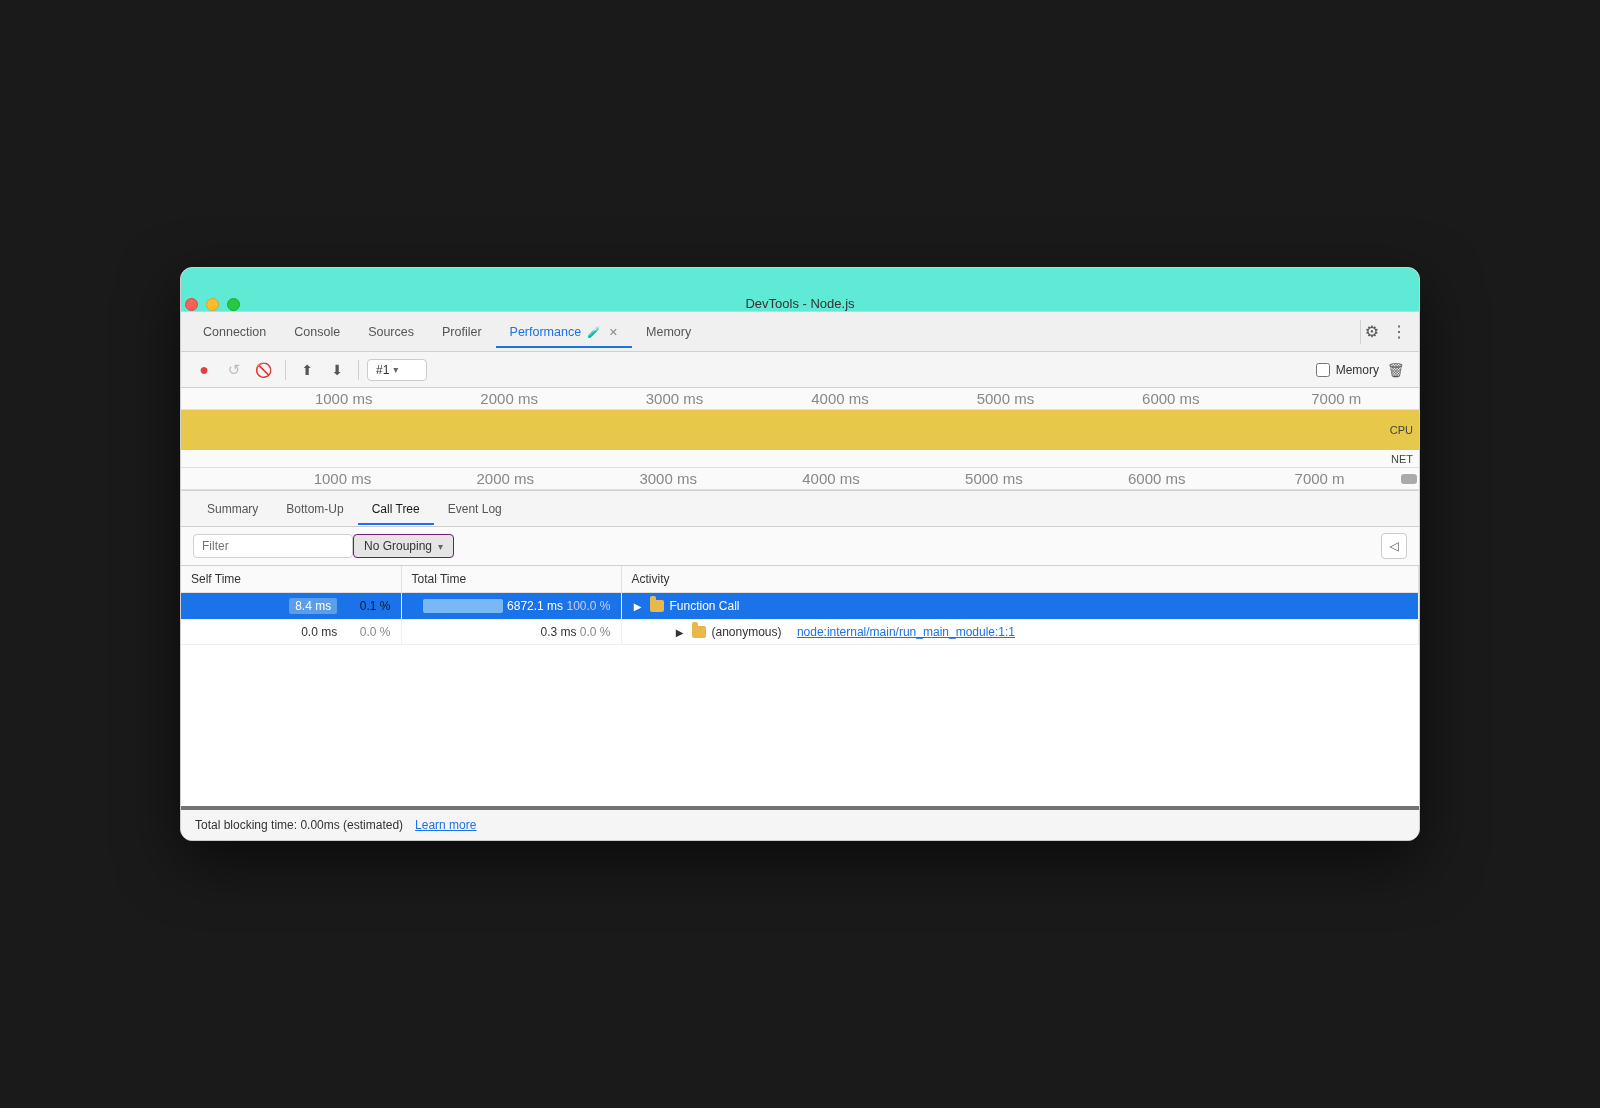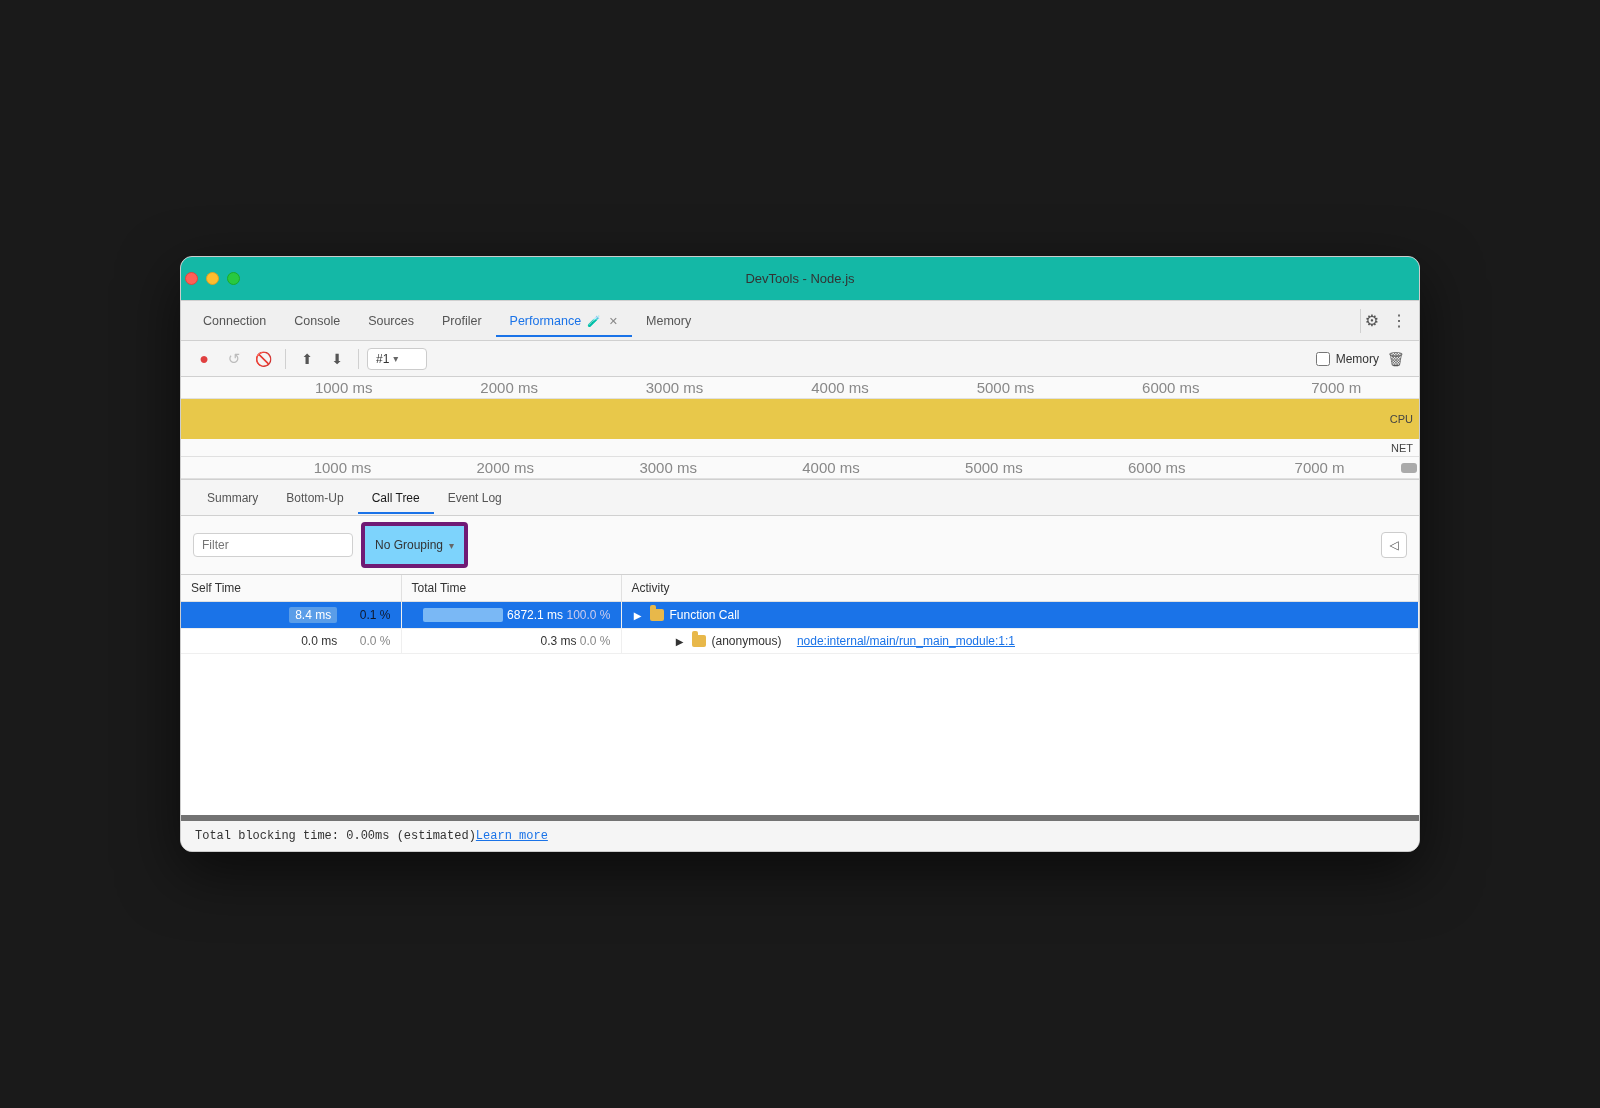--- a/index.html
+++ b/index.html
@@ -13,24 +13,24 @@
     }
     .window {
       width: 1240px;
       background: #f0f0f0;
       border-radius: 12px;
       box-shadow: 0 20px 60px rgba(0,0,0,0.6);
       overflow: hidden;
       border: 1px solid #ccc;
     }
     .titlebar {
-      background: #14b8a6;
+      background: #5eead4;
       height: 44px;
       display: flex;
-      align-items: center;
+      align-items: flex-end;
       padding: 0 4px;
       border-bottom: 1px solid #d0d0d0;
       position: relative;
     }
     .traffic-lights {
       display: flex;
       gap: 8px;
       align-items: center;
     }
     .traffic-light {
@@ -241,40 +241,39 @@
       right: 0;
       height: 2px;
       background: #1a73e8;
     }
     .filter-bar {
       display: flex;
       align-items: center;
       padding: 6px 12px;
       border-bottom: 1px solid #d0d0d0;
       background: #fafafa;
-      gap: 8px;
     }
     .filter-input {
       padding: 4px 8px;
       border: 1px solid #d0d0d0;
       border-radius: 4px;
       font-size: 12px;
       width: 160px;
       background: white;
       color: #333;
     }
     .grouping-dropdown {
       display: flex;
       align-items: center;
       gap: 6px;
-      padding: 12px 10px;
-      border: 4px solid #701a75;
+      padding: 4px 10px;
+      border: 1px solid #701a75;
       border-radius: 4px;
       font-size: 12px;
-      background: #7dd3fc;
+      background: #e5e5e5;
       cursor: pointer;
       color: #333;
     }
     .grouping-dropdown .arrow { font-size: 10px; color: #666; }
     .filter-spacer { flex: 1; }
     .sidebar-toggle {
       width: 26px;
       height: 26px;
       border: 1px solid #ccc;
       border-radius: 4px;
@@ -359,28 +358,27 @@
       background: #e8b84a;
       border-radius: 2px 2px 0 0;
     }
     .activity-link {
       color: #1a73e8;
       text-decoration: underline;
       cursor: pointer;
     }
     .status-bar {
       background: #f5f5f5;
-      border-top: 6px solid #737373;
+      border-top: 4px solid #737373;
       padding: 8px 14px;
       font-size: 12px;
       color: #333;
       display: flex;
       align-items: center;
-      gap: 0;
-      font-family: Liberation Mono, monospace;
+      gap: 12px;
     }
     .status-bar a {
       color: #1a73e8;
       text-decoration: underline;
       cursor: pointer;
     }
     .table-container {
       background: white;
       min-height: 240px;
     }

